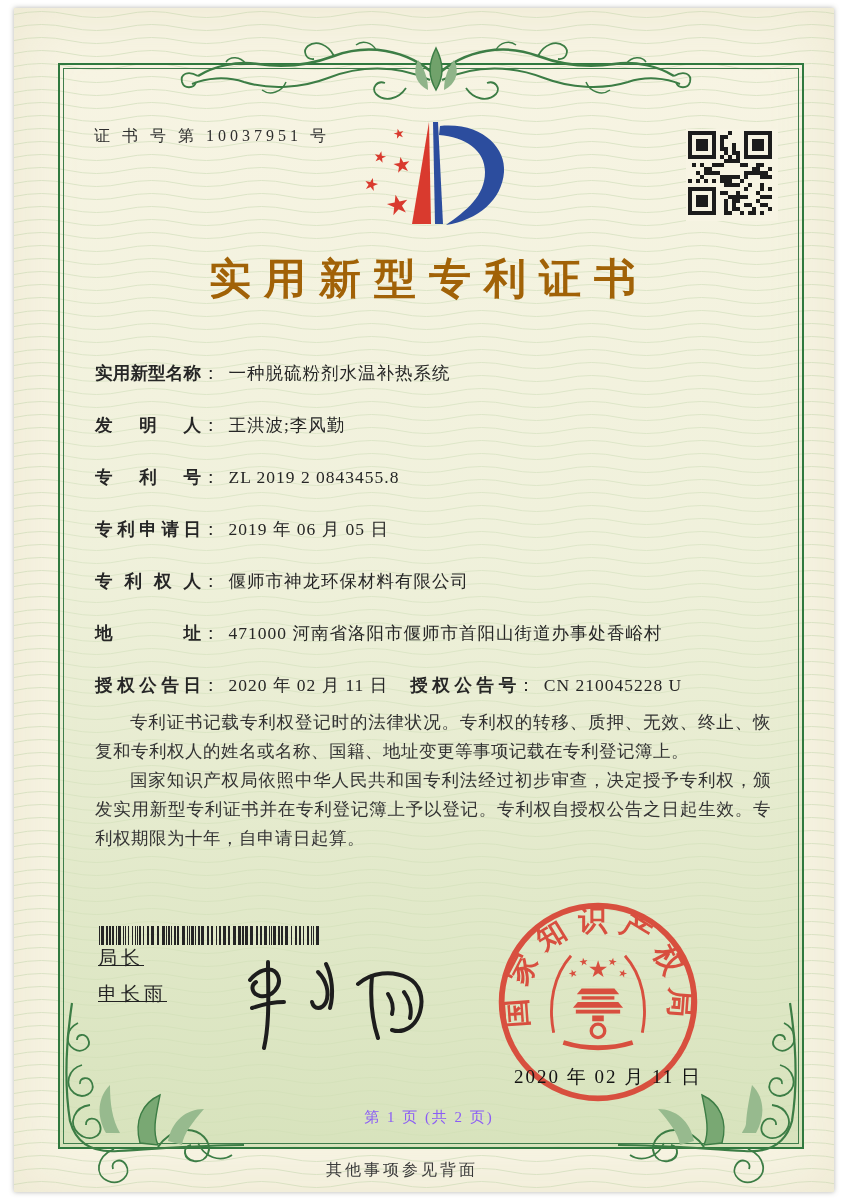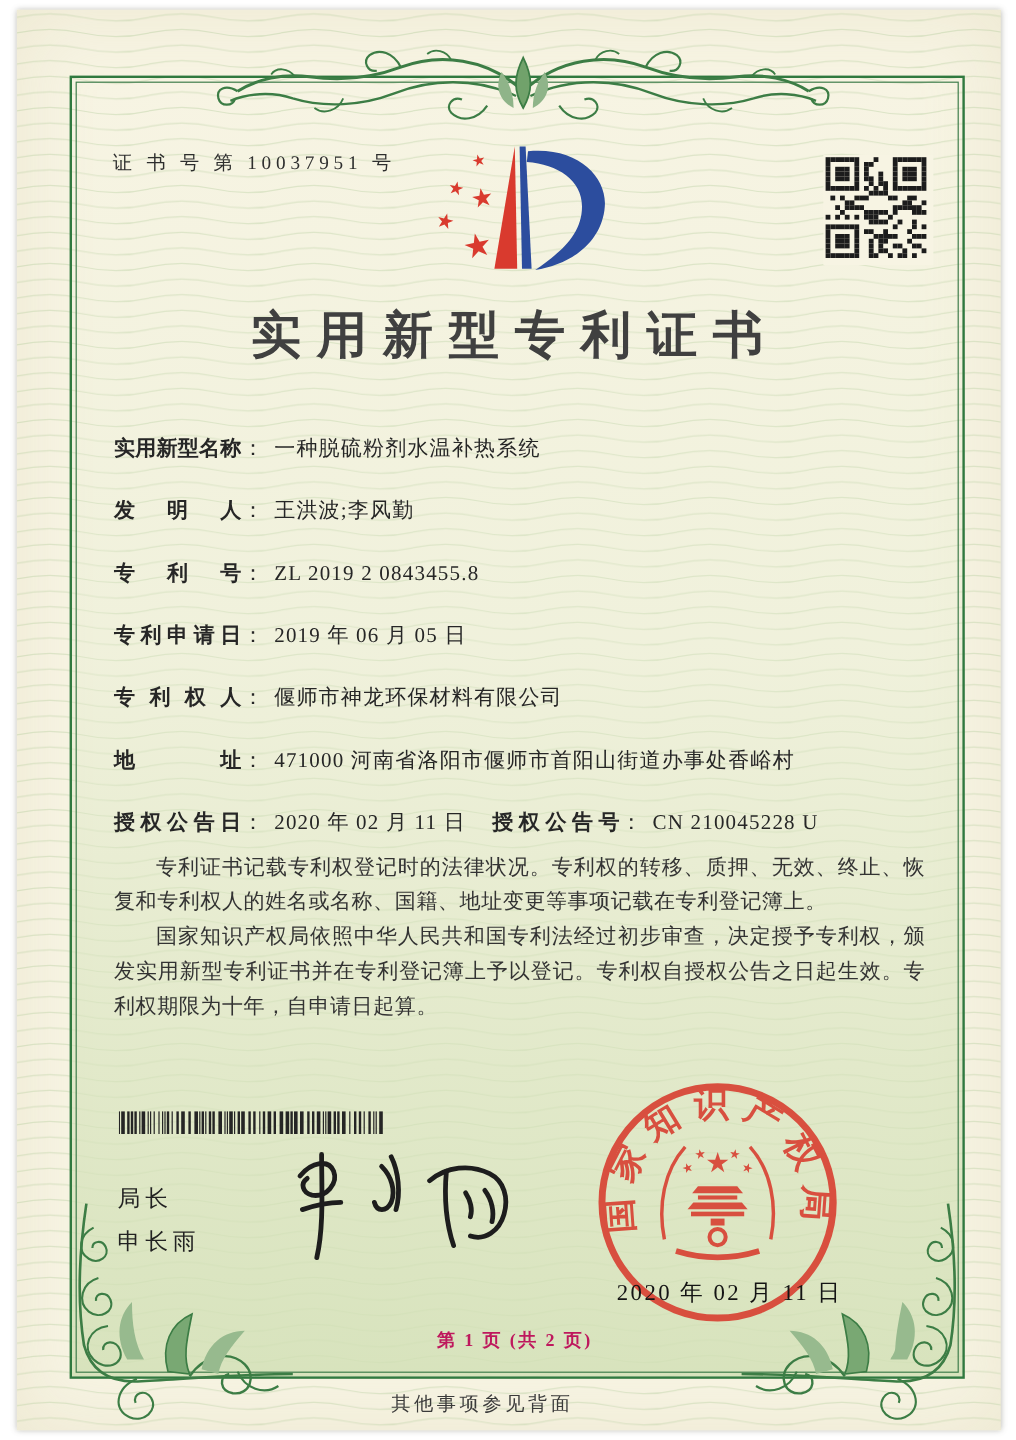--- a/index.html
+++ b/index.html
@@ -22,42 +22,42 @@
   .frame::after{
     content:"";position:absolute;left:3px;top:3px;right:3px;bottom:3px;
     border:1px solid #3f7d4c;pointer-events:none;
   }
   .ornament{position:absolute;pointer-events:none;}
   .cert-no{position:absolute;left:80px;top:118px;font-size:16px;letter-spacing:4px;color:#2e2e2e;}
   .logo{position:absolute;left:330px;top:102px;}
   .qr{position:absolute;left:672px;top:121px;}
   .title{
     position:absolute;left:44px;top:243px;width:742px;text-align:center;
-    font-size:42px;font-weight:bold;color:#404040;letter-spacing:13px;
+    font-size:42px;font-weight:bold;color:#a16207;letter-spacing:13px;
   }
   .fields{position:absolute;left:81px;top:352px;width:690px;font-size:17.5px;color:#262626;}
   .frow{display:flex;align-items:baseline;line-height:26px;margin-bottom:26px;white-space:nowrap;}
   .flabel{display:inline-block;width:106px;text-align:justify;text-align-last:justify;font-weight:bold;}
   .fcolon{display:inline-block;margin:0 9px 0 1px;}
   .fvalue{letter-spacing:1px;}
   .grant-right{margin-left:22px;display:flex;align-items:baseline;}
   .body-text{
     position:absolute;left:81px;top:700px;width:676px;
     font-size:17.5px;line-height:29px;color:#333;text-align:justify;letter-spacing:.5px;
   }
   .body-text p{margin:0;text-indent:2em;}
   .barcode{position:absolute;left:85px;top:918px;}
-  .director{position:absolute;left:84px;top:974px;font-size:19px;color:#222;letter-spacing:4px;line-height:36px;}
+  .director{position:absolute;left:84px;top:932px;font-size:19px;color:#222;letter-spacing:4px;line-height:36px;text-decoration:underline;}
   .signature{position:absolute;left:208px;top:942px;}
   .seal{position:absolute;left:478px;top:888px;}
   .seal-date{
     position:absolute;left:500px;top:1056px;width:180px;
     font-size:19px;color:#141414;letter-spacing:2px;white-space:nowrap;z-index:5;
   }
-  .page-indicator{position:absolute;left:44px;top:1100px;width:742px;text-align:center;font-size:15px;color:#be185d;letter-spacing:2px;font-weight:bold;}
+  .page-indicator{position:absolute;left:44px;top:1100px;width:742px;text-align:center;font-size:15px;color:#8b5cf6;letter-spacing:2px;}
   .footer-note{position:absolute;left:0;top:1152px;width:776px;text-align:center;font-size:16px;color:#3a3a3a;letter-spacing:3px;}
 </style>
 </head>
 <body>
 
 <div class="paper">
 
   <svg class="waves" width="820" height="1184">
     <defs>
       <pattern id="wavepat" width="110" height="13" patternUnits="userSpaceOnUse">

